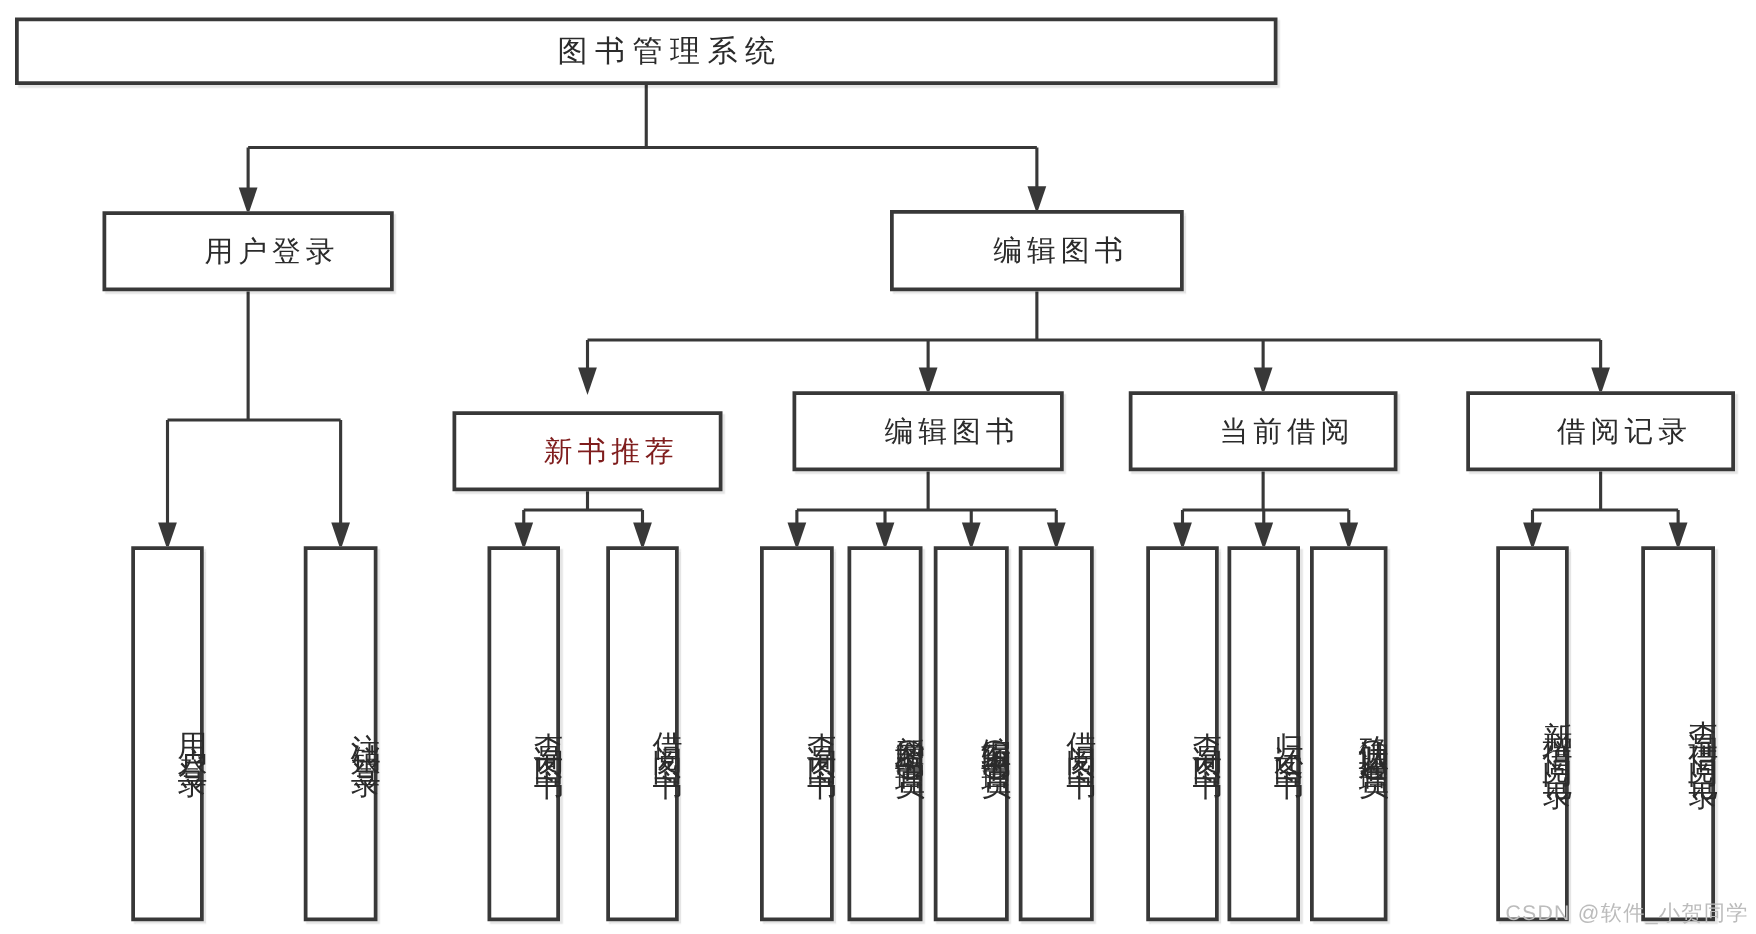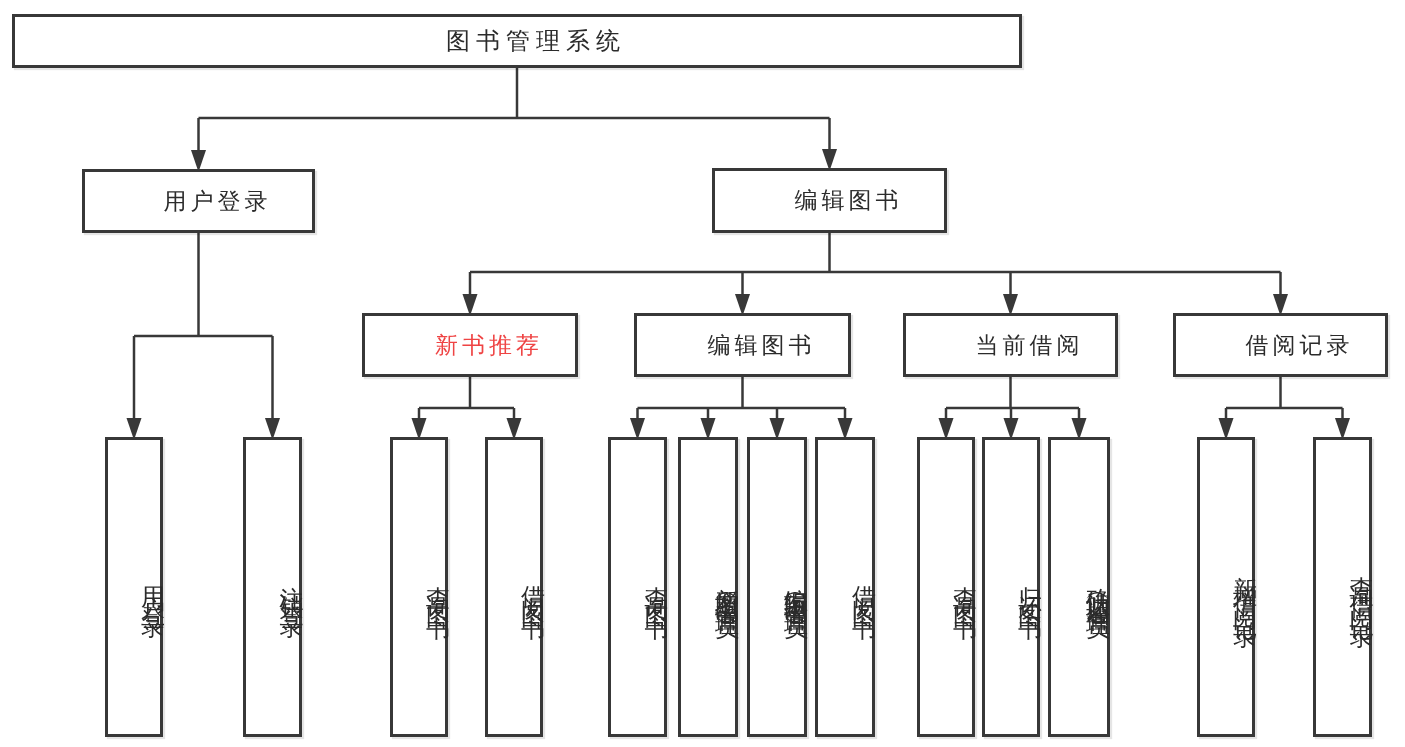--- a/index.html
+++ b/index.html
@@ -124,21 +124,21 @@
   <div id="nodes">
       <div class="node h root" style="left: 12px; top: 14px; width: 1010px; height: 54px; border-color: rgb(56, 56, 56); color: rgb(43, 43, 43);">
         <span>图书管理系统</span>
       </div>
       <div class="node h" style="left: 82px; top: 169px; width: 233px; height: 64px; border-color: rgb(56, 56, 56); color: rgb(43, 43, 43);">
         <span>用户登录</span>
       </div>
       <div class="node h" style="left: 712px; top: 168px; width: 235px; height: 65px; border-color: rgb(56, 56, 56); color: rgb(43, 43, 43);">
         <span>编辑图书</span>
       </div>
-      <div class="node h" style="left: 362px; top: 313px; width: 216px; height: 64px; border-color: rgb(56, 56, 56); color: #ef4444;">
+      <div class="node h" style="left: 362px; top: 329px; width: 216px; height: 64px; border-color: rgb(56, 56, 56); color: #7f1d1d;">
         <span>新书推荐</span>
       </div>
       <div class="node h" style="left: 634px; top: 313px; width: 217px; height: 64px; border-color: rgb(56, 56, 56); color: rgb(43, 43, 43);">
         <span>编辑图书</span>
       </div>
       <div class="node h" style="left: 903px; top: 313px; width: 215px; height: 64px; border-color: rgb(56, 56, 56); color: rgb(43, 43, 43);">
         <span>当前借阅</span>
       </div>
       <div class="node h" style="left: 1173px; top: 313px; width: 215px; height: 64px; border-color: rgb(56, 56, 56); color: rgb(43, 43, 43);">
         <span>借阅记录</span>
@@ -176,13 +176,14 @@
       <div class="node v" style="left: 1048px; top: 437px; width: 62px; height: 300px; border-color: rgb(56, 56, 56); color: rgb(43, 43, 43);">
         <span class="long">确认归还（管理员）</span>
       </div>
       <div class="node v" style="left: 1197px; top: 437px; width: 58px; height: 300px; border-color: rgb(56, 56, 56); color: rgb(43, 43, 43);">
         <span>新增借阅记录</span>
       </div>
       <div class="node v" style="left: 1313px; top: 437px; width: 59px; height: 300px; border-color: rgb(56, 56, 56); color: rgb(43, 43, 43);">
         <span>查询借阅记录</span>
       </div>
     </div>
+  <div id="watermark" style="color: rgb(188, 188, 188);">CSDN @软件_小贺同学</div>
 </div>
 
 </body></html>

